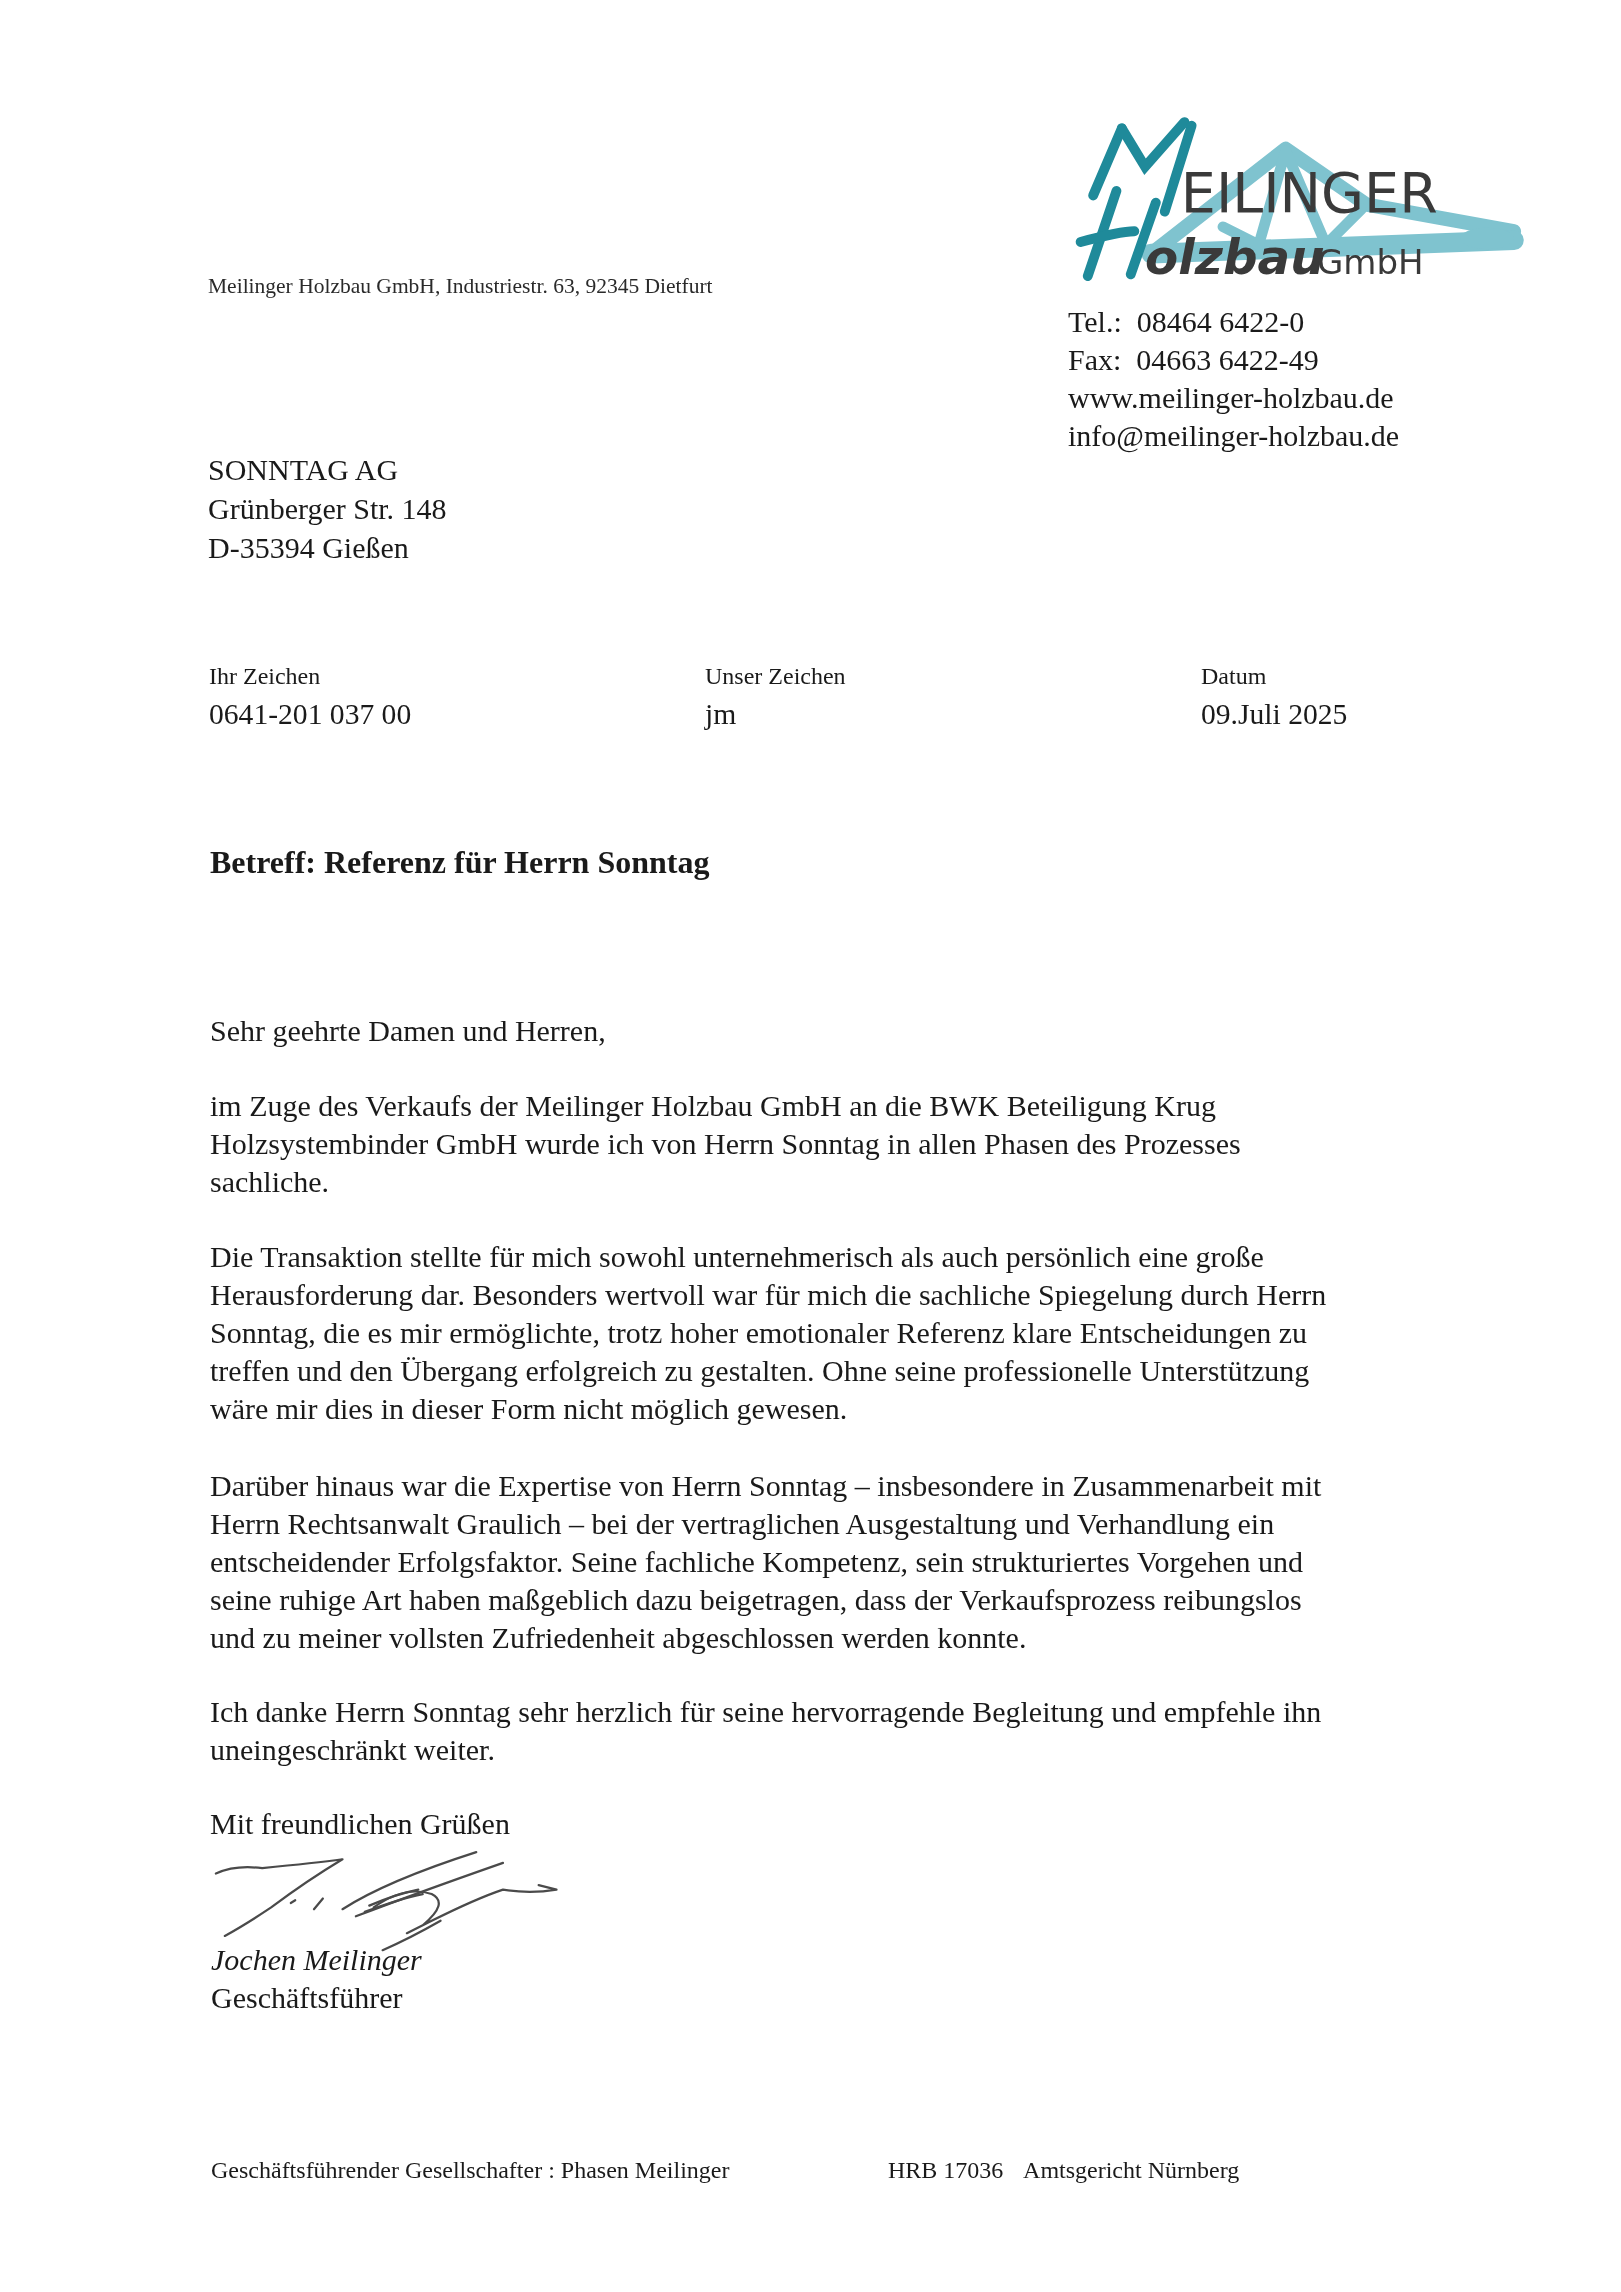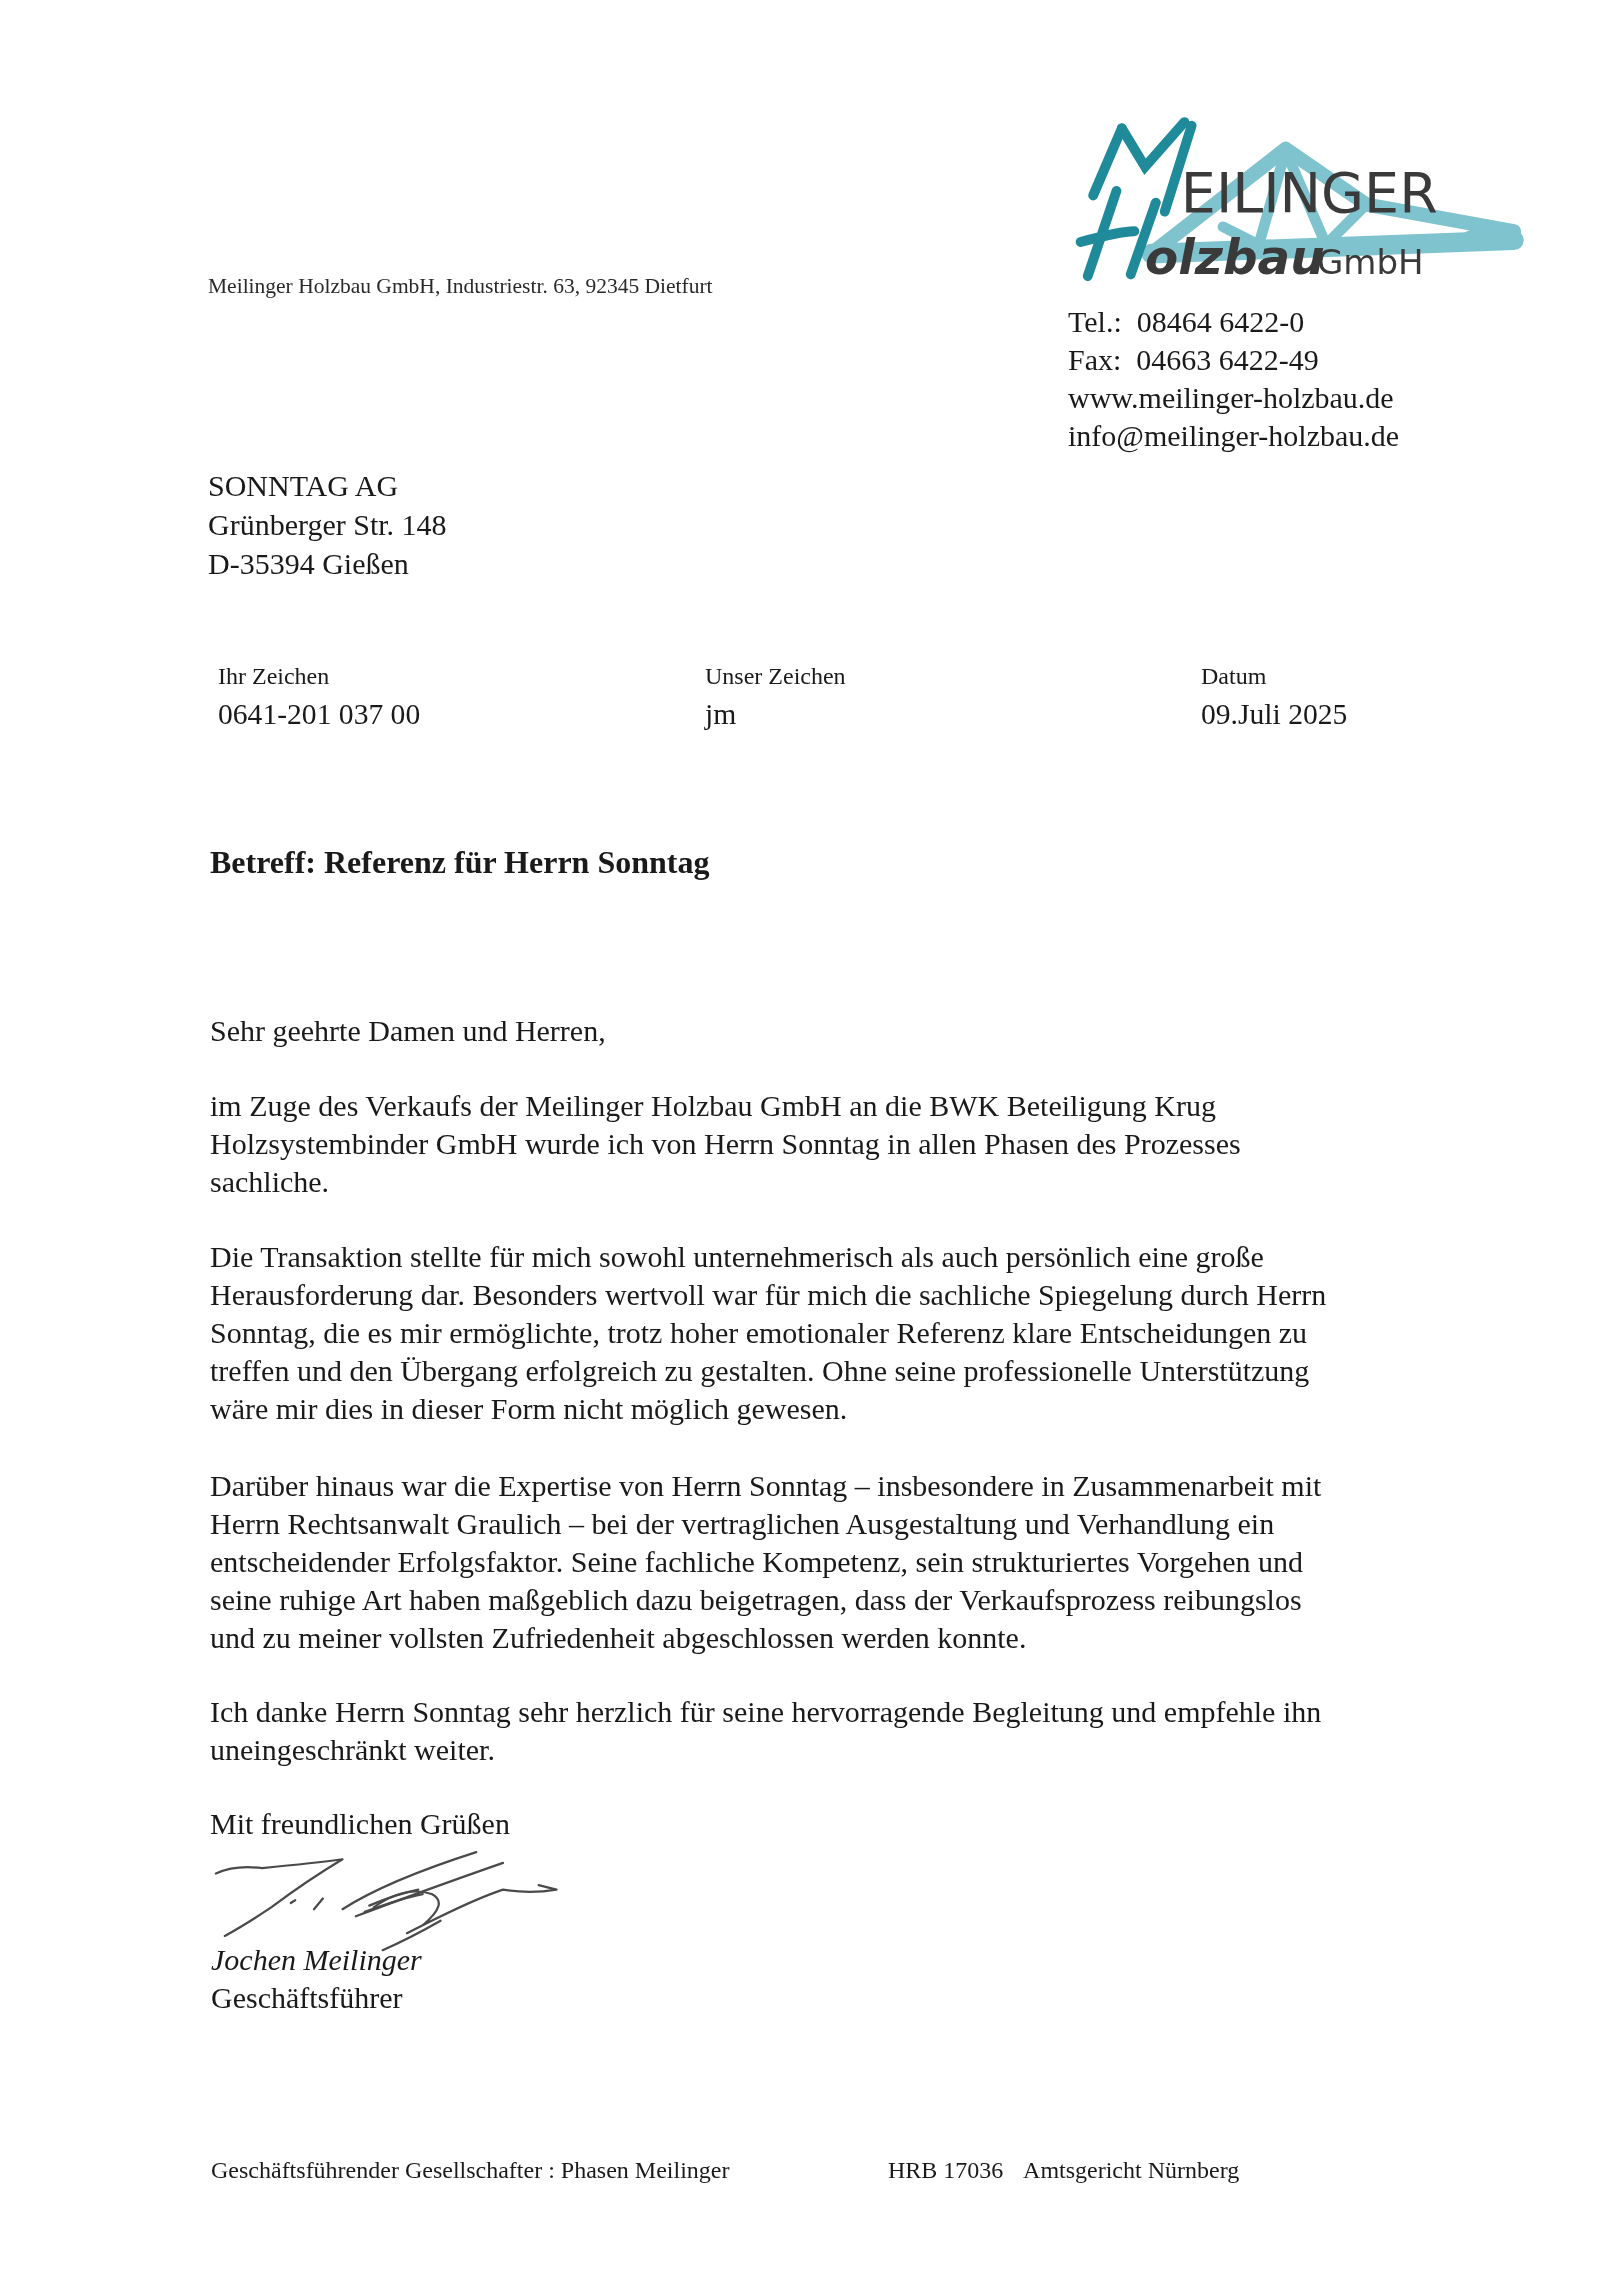--- a/index.html
+++ b/index.html
@@ -5,26 +5,26 @@
     html, body { margin: 0; padding: 0; }
     body {
       width: 1621px; height: 2293px; background: #ffffff; position: relative; overflow: hidden;
       font-family: "Liberation Serif", "DejaVu Serif", serif; color: #1a1a1a;
     }
     .abs { position: absolute; }
     .logo { left: 1066px; top: 97px; width: 484px; height: 188px; }
     .sender-line { left: 208px; top: 274px; font-size: 21.5px; color: #2a2a2a; white-space: nowrap; }
     .contact { left: 1068px; top: 303px; font-size: 30px; line-height: 38px; }
     .contact div { white-space: nowrap; }
-    .recipient { left: 208px; top: 450px; font-size: 30px; line-height: 39px; margin-top: 16px; }
+    .recipient { left: 208px; top: 450px; font-size: 30px; line-height: 39px; }
     .recipient div { white-space: nowrap; }
     .ref-col { top: 661px; }
     .ref-col .lbl { font-size: 24px; line-height: 30px; }
     .ref-col .val { font-size: 29.6px; line-height: 38px; margin-top: 3.6px; }
-    .ref1 { left: 209px; margin-left: 9px; }
+    .ref1 { left: 209px; }
     .ref2 { left: 705px; }
     .ref3 { left: 1201px; }
     .subject { left: 210px; top: 844px; font-size: 32px; font-weight: bold; white-space: nowrap; }
     .body-text { left: 210px; font-size: 30px; line-height: 38px; margin-top: 47px; }
     .body-text div { white-space: nowrap; }
     .salutation { top: 965px; }
     .p1 { top: 1040px; }
     .p2 { top: 1191px; }
     .p3 { top: 1420px; }
     .p4 { top: 1646px; }

